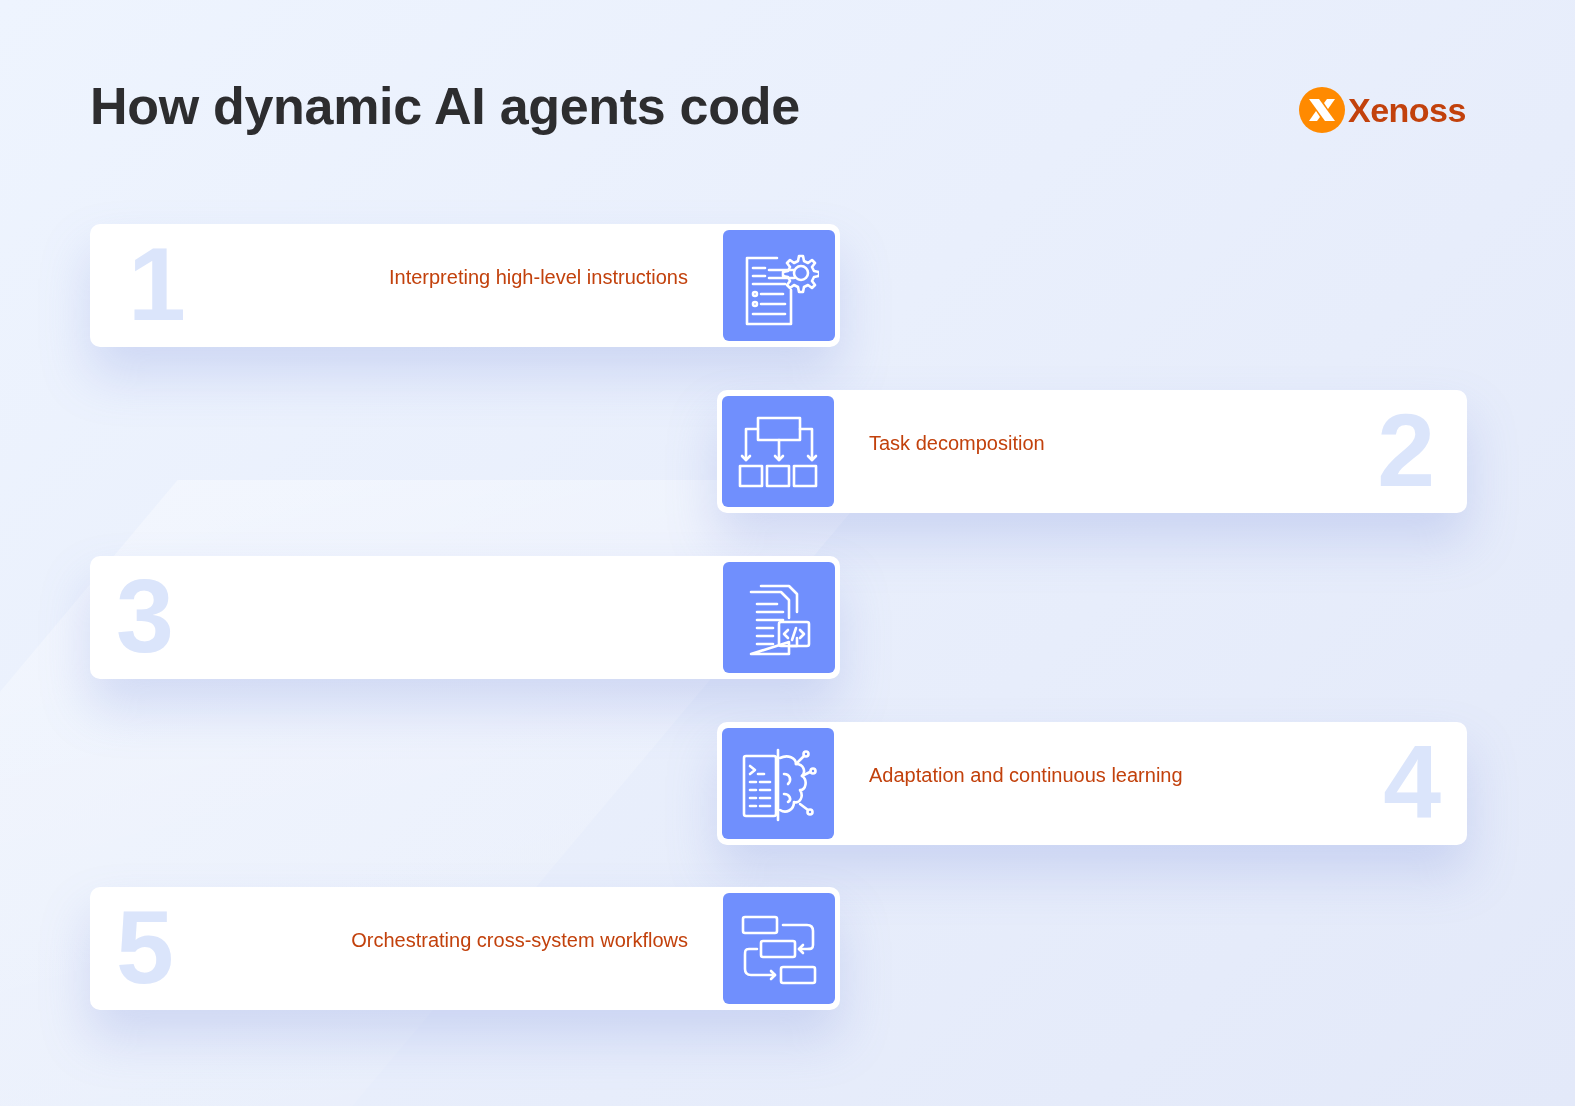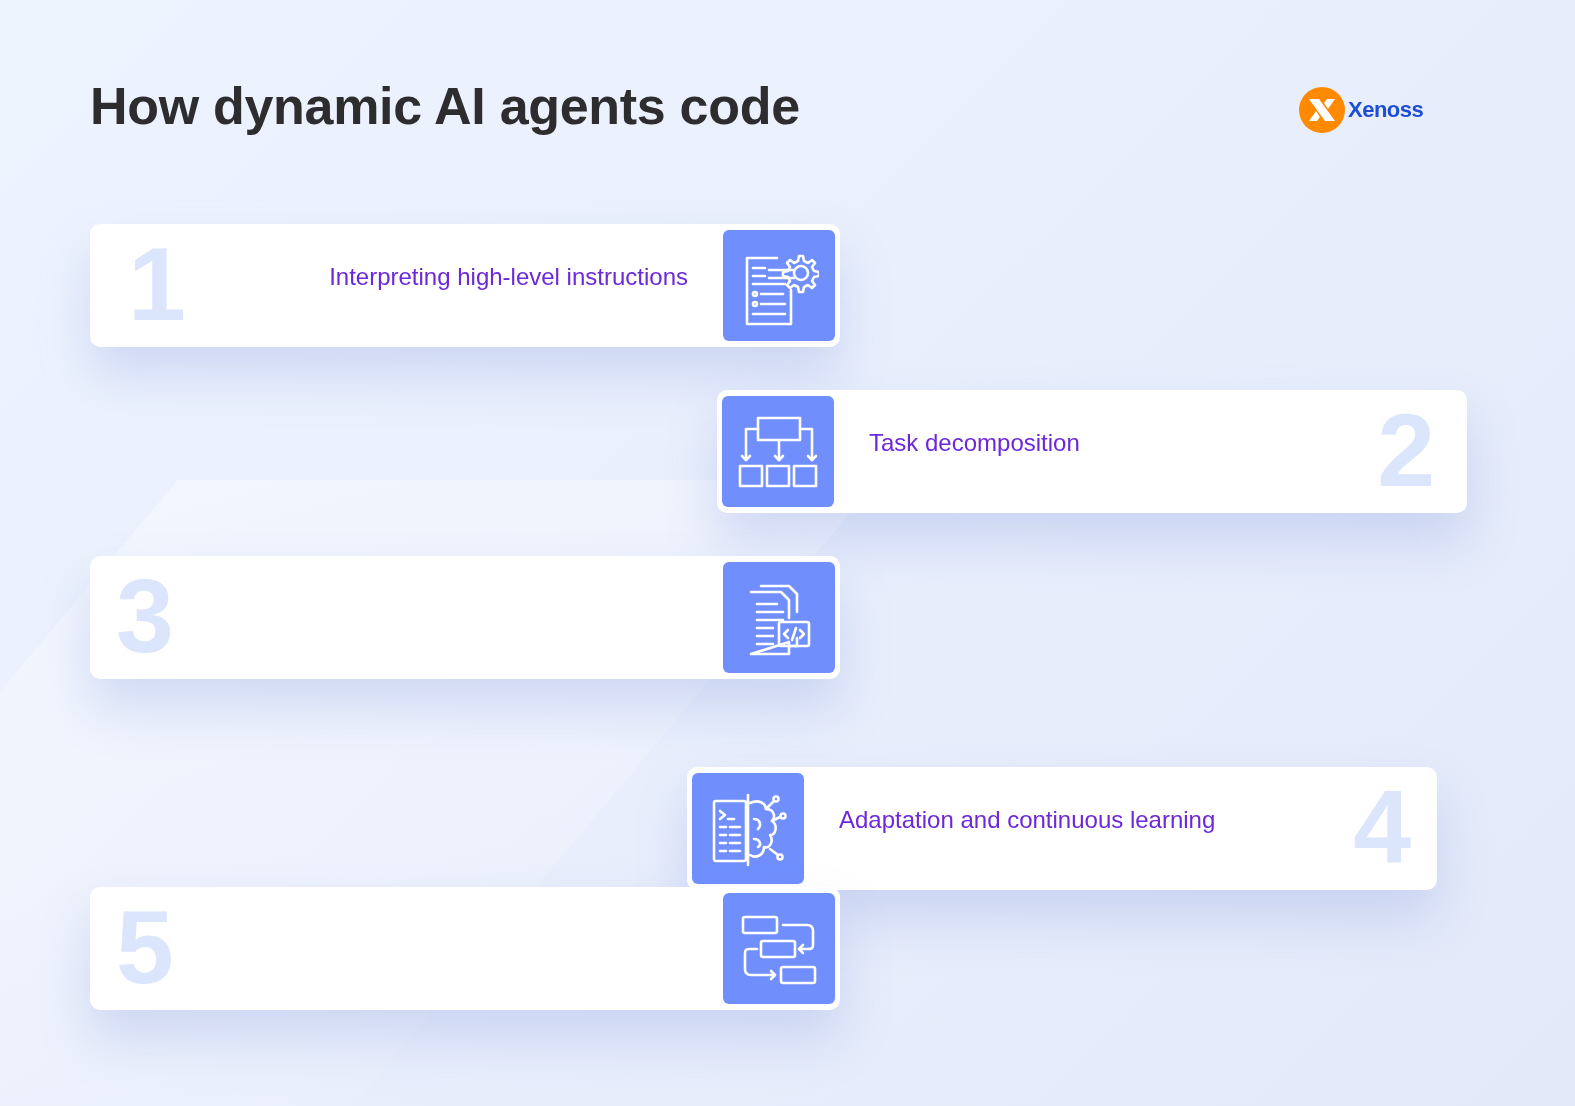--- a/index.html
+++ b/index.html
@@ -13,31 +13,31 @@
     background: linear-gradient(160deg, rgba(255,255,255,0.35), rgba(255,255,255,0));
     transform: skewX(-40deg);
     pointer-events:none;
   }
   .title {
     position:absolute; left:90px; top:76px;
     font-size:52px; font-weight:700; color:#2d2d2f; letter-spacing:-0.3px;
   }
   .logo { position:absolute; left:1299px; top:87px; display:flex; align-items:center; gap:3px; }
   .logo-mark { width:46px; height:46px; }
-  .logo-text { font-size:22px; font-weight:700; color:#1d4ed8; letter-spacing:-0.5px; }
+  .logo-text { font-size:34px; font-weight:700; color:#c2410c; letter-spacing:-0.5px; }
   .card {
     position:absolute; width:750px; height:123px; background:#ffffff; border-radius:10px;
     box-shadow: 0 28px 50px rgba(120,140,220,0.25);
   }
   .card .num {
     position:absolute; top:8px; font-size:104px; font-weight:700; color:#dbe5fb; line-height:104px;
   }
   .card .label {
     position:absolute; top:0; height:106px; display:flex; align-items:center;
-    font-size:24px; color:#6d28d9;
+    font-size:20px; color:#c2410c;
   }
   .card .iconbox {
     position:absolute; top:6px; width:112px; height:111px; background:#708ffd; border-radius:6px;
     display:flex; align-items:center; justify-content:center;
   }
   .left-card .iconbox { right:5px; }
   .left-card .label { right:152px; justify-content:flex-end; }
   .right-card .iconbox { left:5px; }
   .right-card .label { left:152px; }
   .left-card .num { left:38px; }
@@ -116,21 +116,21 @@
       <line x1="18" y1="58" x2="34" y2="58"></line>
         <line x1="18" y1="66" x2="34" y2="66"></line>
       <rect x="40" y="44" width="30" height="24" rx="2"></rect>
       <path d="M49 52 L45 56 L49 60"></path>
         <path d="M61 52 L65 56 L61 60"></path>
         <line x1="57" y1="50" x2="53" y2="62"></line>
     </svg>
   </div>
 </div>
 
-<div class="card right-card" style="left:687px; top:722px;margin-top:45px;">
+<div class="card right-card" style="left:717px; top:722px;">
   <div class="iconbox">
     <svg width="80" height="80" viewBox="0 0 80 80" fill="none" stroke="#fff" stroke-width="2.6" stroke-linejoin="round" stroke-linecap="round">
       <rect x="6" y="12" width="32" height="60" rx="2"></rect>
       <line x1="40" y1="6" x2="40" y2="76"></line>
       <path d="M12 22 L17 26 L12 30"></path>
         <line x1="20" y1="30" x2="26" y2="30"></line>
       <line x1="12" y1="38" x2="18" y2="38"></line>
         <line x1="22" y1="38" x2="32" y2="38"></line>
       <line x1="12" y1="46" x2="18" y2="46"></line>
         <line x1="22" y1="46" x2="32" y2="46"></line>
@@ -148,20 +148,21 @@
       <path d="M62 60 L70 66"></path>
         <circle cx="72" cy="68" r="2.5"></circle>
     </svg>
   </div>
   <div class="label">Adaptation and continuous learning</div>
   <div class="num" style="right:26px;">4</div>
 </div>
 
 <div class="card left-card" style="left:90px; top:887px;">
   <div class="num" style="left:26px;">5</div>
+  <div class="label">Orchestrating cross-system workflows</div>
   <div class="iconbox">
     <svg width="80" height="80" viewBox="0 0 80 80" fill="none" stroke="#fff" stroke-width="2.6" stroke-linejoin="round" stroke-linecap="round">
       <rect x="4" y="8" width="34" height="16" rx="2"></rect>
       <rect x="22" y="32" width="34" height="16" rx="2"></rect>
       <rect x="42" y="58" width="34" height="16" rx="2"></rect>
       <path d="M44 16 H68 C72 16 74 18 74 22 V36 C74 40 72 40 68 40 H60"></path>
       <path d="M64 36 L60 40 L64 44"></path>
       <path d="M18 40 H10 C6 40 6 42 6 46 V60 C6 64 8 66 12 66 H36"></path>
       <path d="M32 62 L36 66 L32 70"></path>
     </svg>

